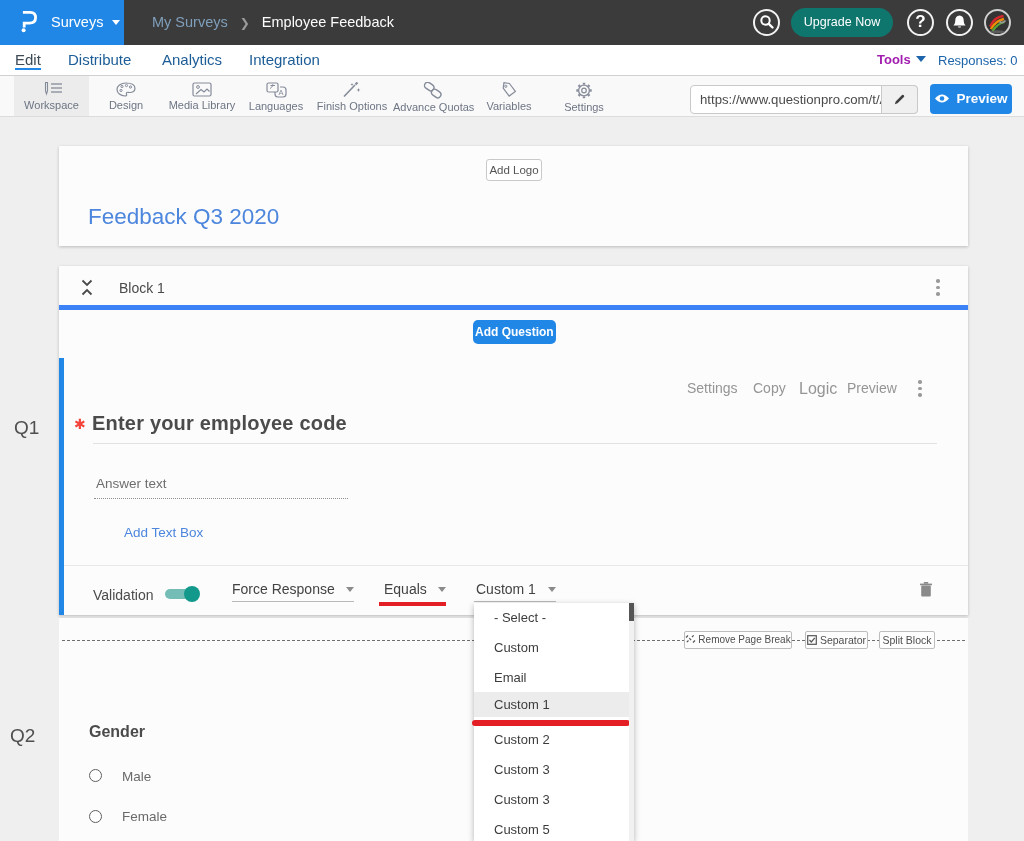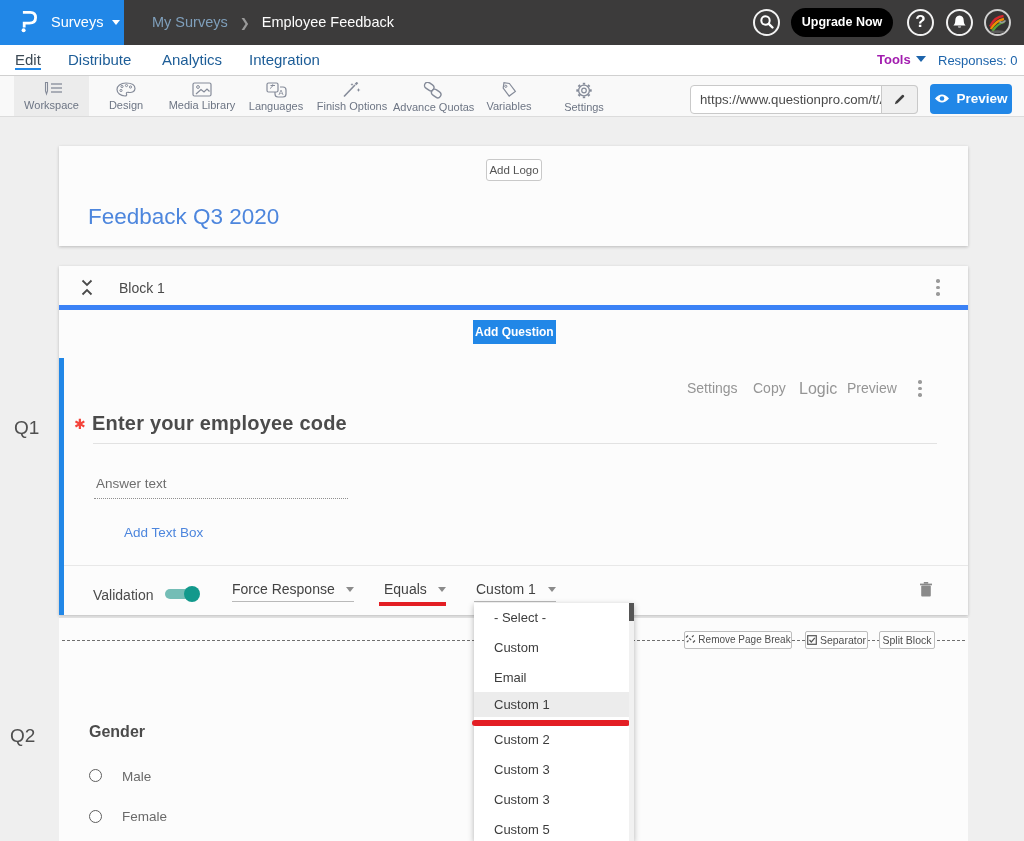--- a/index.html
+++ b/index.html
@@ -9,21 +9,21 @@
 
 
 #topbar { position:absolute; left:0; top:0; width:1024px; height:45px; background:#3c3b3b; }
 #logoblock { position:absolute; left:0; top:0; width:124px; height:45px; background:#2187e7; }
 #surveys { position:absolute; left:51px; top:14px; color:#fff; font-size:14.5px; }
 #surveys .caret { display:inline-block; margin-left:9px; vertical-align:2px; width:0; height:0; border-left:4px solid transparent; border-right:4px solid transparent; border-top:5px solid #fff; }
 #crumb { position:absolute; left:152px; top:14px; font-size:14.5px; color:#7f9fbb; }
 #crumb .sep { color:#9a9a9a; margin:0 12px; font-size:12px; }
 #crumb .page { color:#fdfdfd; }
 .circbtn { position:absolute; top:9px; width:27px; height:27px; border:2px solid #f2f2f2; border-radius:50%; }
-#upgrade { position:absolute; left:791px; top:8px; width:102px; height:29px; background:#000000; border-radius:15px; color:#fff; font-weight:bold; font-size:12.5px; text-align:center; line-height:29px; }
+#upgrade { position:absolute; left:791px; top:8px; width:102px; height:29px; background:#0f766e; border-radius:15px; color:#fff; font-weight:normal; font-size:12.5px; text-align:center; line-height:29px; }
 
 
 #tabbar { position:absolute; left:0; top:45px; width:1024px; height:31px; background:#fff; border-bottom:1px solid #d0d0d0; }
 .tab { position:absolute; top:6px; font-size:15px; color:#1d5d97; }
 #tab-edit { color:#3d4a55; }
 #tab-edit:after { content:""; position:absolute; left:0; right:0; bottom:-2px; height:2px; background:#2187e7; }
 #tools { position:absolute; top:7px; left:877px; font-size:13px; color:#a21caf; font-weight:bold; white-space:nowrap;}
 #tools .caret { display:inline-block; margin-left:5px; vertical-align:2px; width:0; height:0; border-left:5px solid transparent; border-right:5px solid transparent; border-top:6px solid #1d64ab; }
 #responses { position:absolute; top:8px; left:938px; font-size:13px; color:#1d64ab; white-space:nowrap; }
 
@@ -41,21 +41,21 @@
 .card { position:absolute; left:59px; width:909px; background:#fcfcfc; box-shadow:0 1px 3px rgba(0,0,0,0.22); }
 #card-a { top:146px; height:100px; }
 #addlogo { position:absolute; left:427px; top:13px; width:56px; height:22px; border:1px solid #c9c9c9; border-radius:3px; background:#fff; font-size:11.5px; color:#555; text-align:center; line-height:21px; }
 #title { position:absolute; left:29px; top:58px; font-size:22.5px; color:#4d86dd; }
 
 #card-b { top:266px; height:349px; }
 #blockhead { position:absolute; left:0; top:0; width:909px; height:44px; border-bottom:5px solid #3b82f6;text-align:center; }
 #blockname { position:absolute; left:60px; top:14px; font-size:14px; color:#4a4a4a; }
 .kebab { position:absolute; width:4px; }
 .kebab i { display:block; width:3.5px; height:3.5px; border-radius:50%; background:#9a9a9a; margin-bottom:3px; }
-#addq { position:absolute; left:414px; top:54px; white-space:nowrap; padding:0 2px; width:auto; min-width:80px; height:24px; background:#2187e7; border-radius:0; color:#fff; font-weight:bold; font-size:12px; text-align:center; line-height:24px; }
+#addq { position:absolute; left:414px; top:54px; white-space:nowrap; padding:0 2px; width:auto; min-width:80px; height:24px; background:#2187e7; border-radius:5px; color:#fff; font-weight:bold; font-size:12px; text-align:center; line-height:24px; }
 
 #q1 { position:absolute; left:0; top:92px; width:909px; height:257px; border-left:5px solid #2187e7; }
 .qlinks { position:absolute; top:114px; font-size:14px; color:#959595; }
 #q1 .star { position:absolute; left:10px; top:58px; color:#f4433a; font-size:14px; }
 #q1 .qtitle { position:absolute; left:28px; top:54px; font-size:20px; font-weight:bold; color:#4b4b4b; letter-spacing:0.2px; }
 #q1 .titleline { position:absolute; left:29px; top:85px; width:844px; height:0; border-bottom:1px solid #e2e2e2; }
 #answertext { position:absolute; left:32px; top:118px; font-size:13.5px; color:#6e6e6e; }
 #answerline { position:absolute; left:30px; top:140px; width:254px; border-bottom:1px dotted #8f8f8f; }
 #addtextbox { position:absolute; left:60px; top:167px; font-size:13.5px; color:#4d86dd; }
 #vline { position:absolute; left:0px; top:207px; width:904px; border-bottom:1px solid #e8e8e8; }

